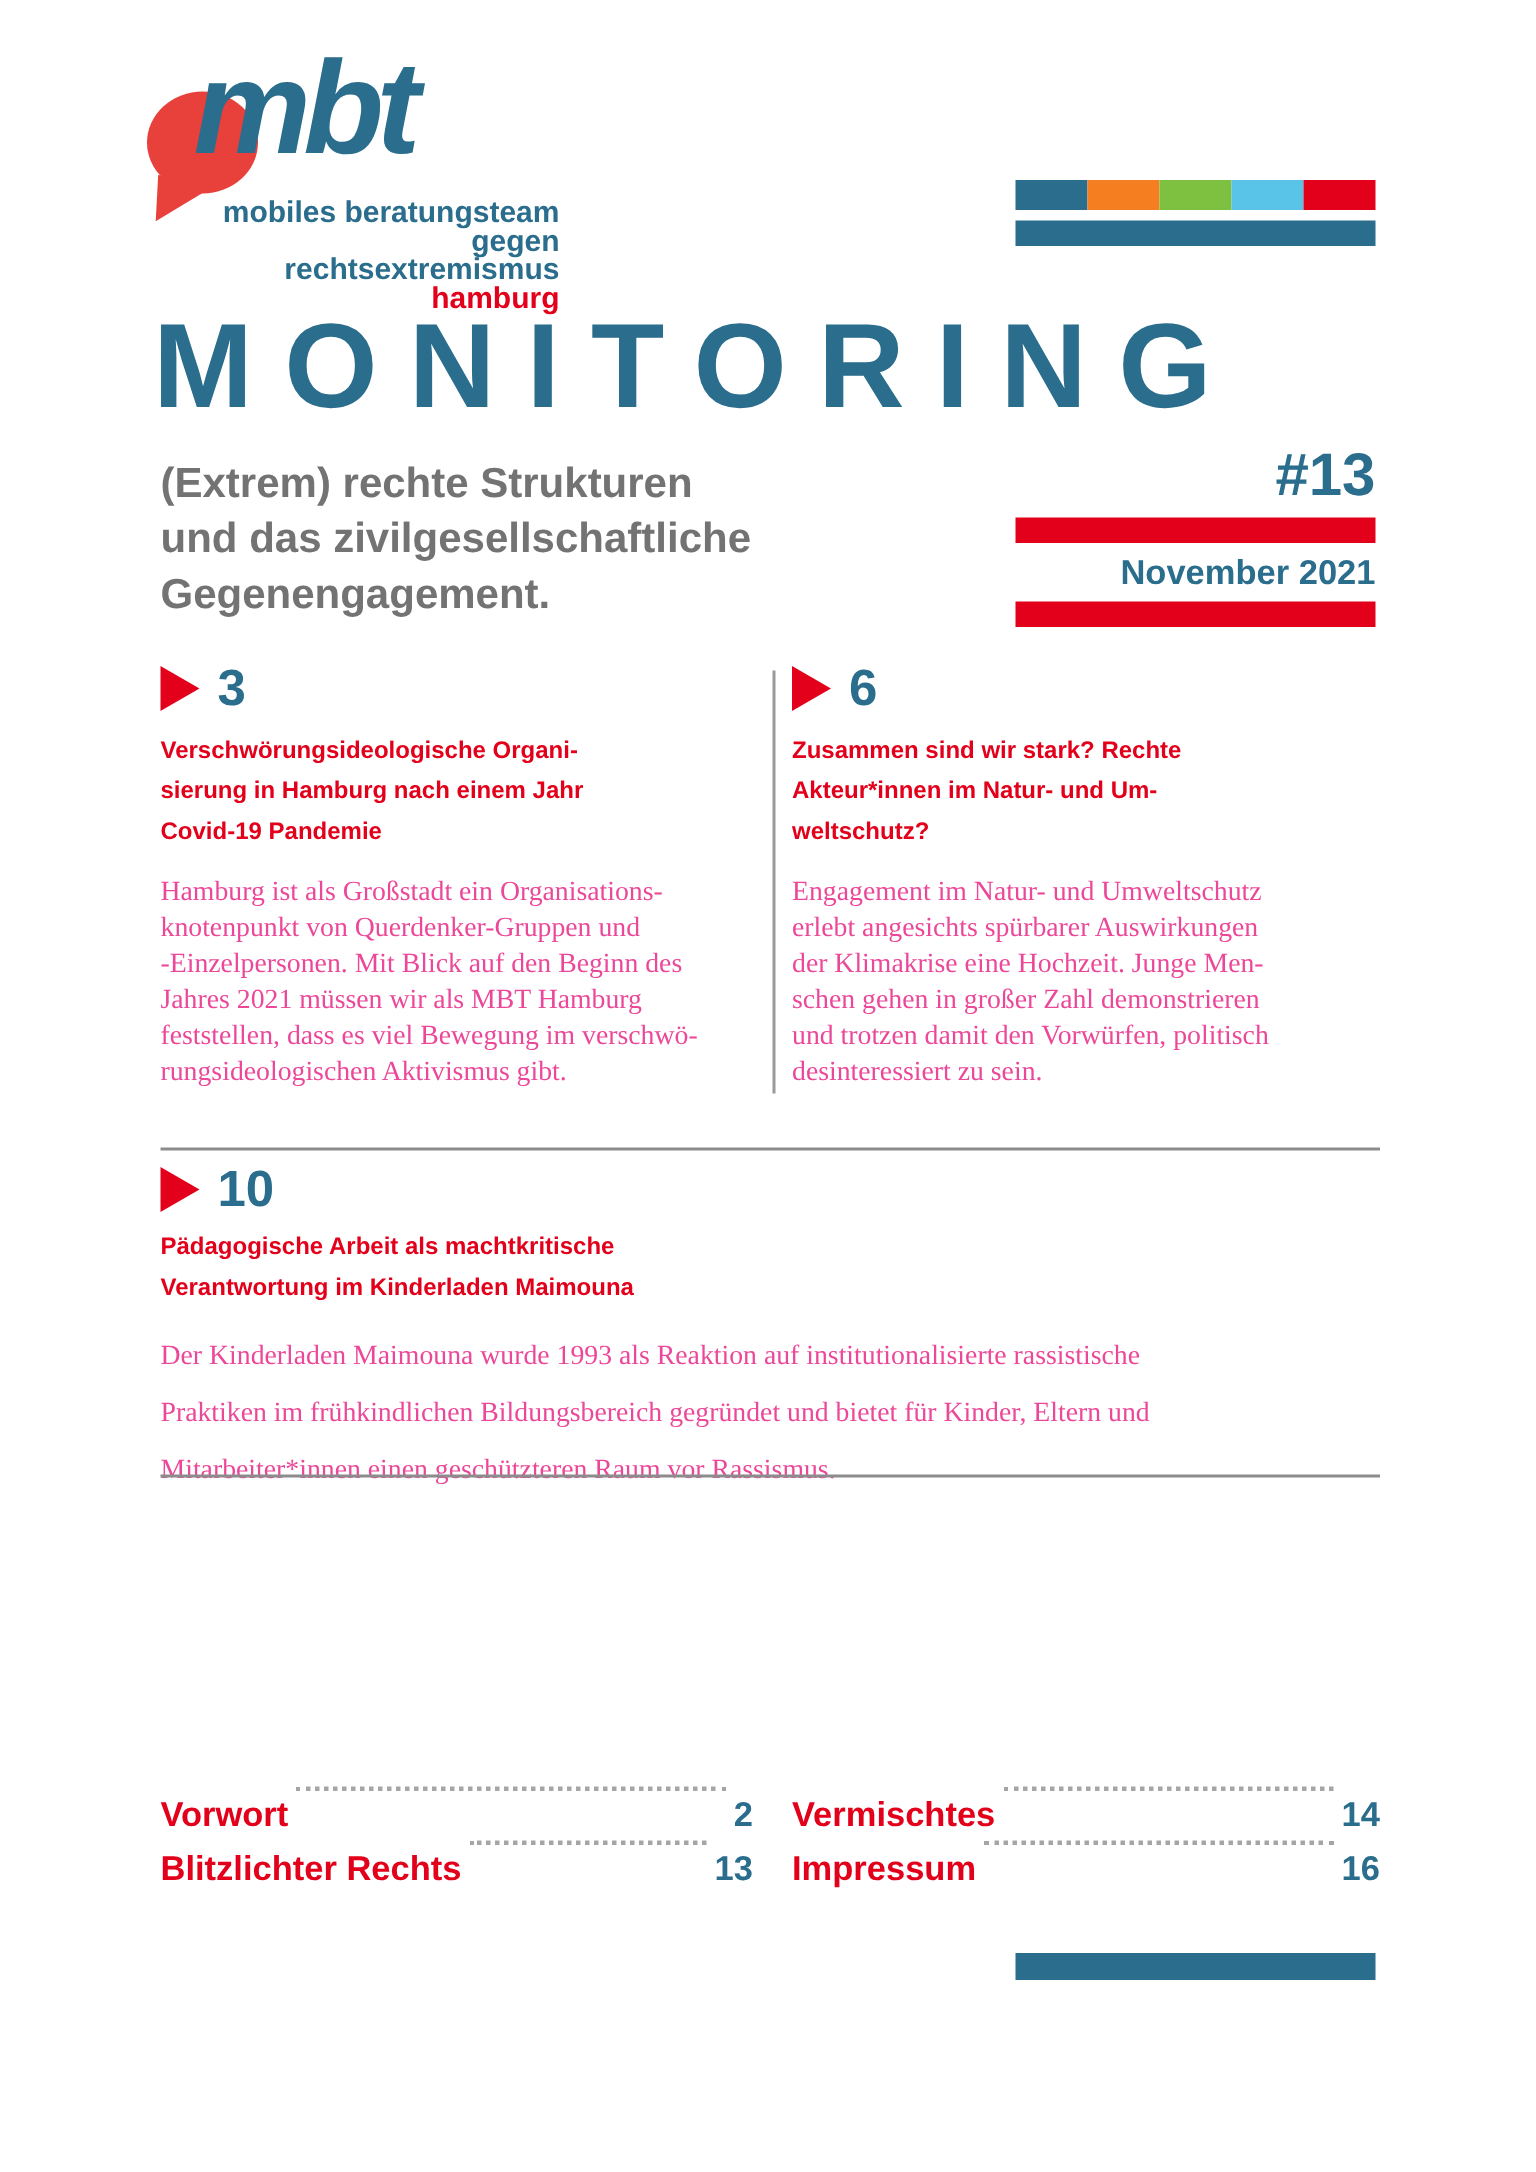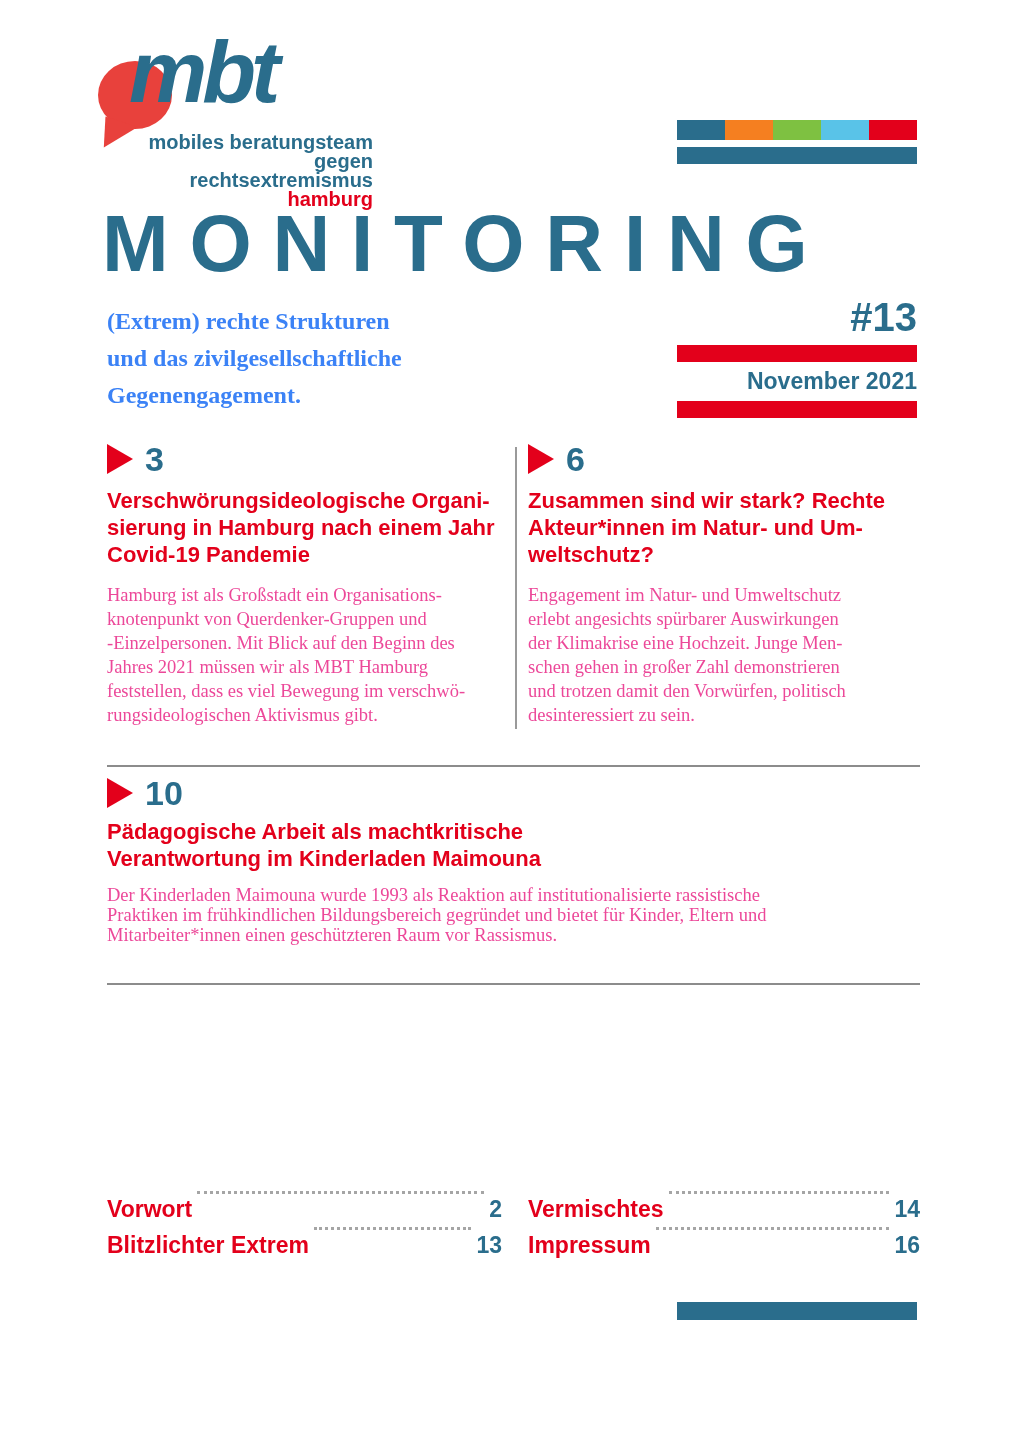--- a/index.html
+++ b/index.html
@@ -48,22 +48,22 @@
 
   
   .masthead-title {
     position:absolute; left:102px; top:196px; width:830px;
     font-family:Liberation Sans, sans-serif;
     font-size:80px; font-weight:bold; letter-spacing:0.26em;
     color:#2a6d8c; line-height:96px; white-space:nowrap;
   }
   .masthead-subtitle {
     position:absolute; left:107px; top:303px; width:480px;
-    font-size:24px; font-weight:bold; line-height:37px;
-    color:#3b82f6; white-space:pre-line;font-family:Liberation Serif, serif;
+    font-size:28px; font-weight:bold; line-height:37px;
+    color:#737373; white-space:pre-line;
   }
 
   
   .issue { position:absolute; left:677px; top:294px; width:240px; text-align:right; }
   .issue-number { font-size:40px; font-weight:bold; color:#2a6d8c; line-height:46px;text-align:right; }
   .red-bar { height:17px; background:#e3001b; margin-top:5px; }
   .issue-date { font-size:23px; font-weight:bold; color:#2a6d8c; line-height:30px; margin-top:4px; }
 
   
   .articles-row { position:absolute; left:107px; top:440px; width:813px; display:flex; }
@@ -76,35 +76,35 @@
   .marker-row { display:flex; align-items:center; height:38px; }
   .tri {
     width:0; height:0;
     border-left:26px solid #e3001b;
     border-top:15px solid transparent;
     border-bottom:15px solid transparent;
     display:inline-block;
   }
   .marker-num { font-size:34px; font-weight:bold; color:#2a6d8c; margin-left:12px; line-height:38px; }
   .article-title {
-    margin-top:9px; font-size:22px; font-weight:bold; line-height:27px;
+    margin-top:9px; font-size:16px; font-weight:bold; line-height:27px;
     color:#e3001b; white-space:pre-line;
   }
   .article-teaser {
     margin-top:15px;
     font-family:"Liberation Serif", serif; 
     font-size:18.5px; line-height:24px; color:#ec4899; white-space:pre-line;
   }
 
   .rule { position:absolute; left:107px; width:813px; height:2px; background:#8c8c8c; }
   .rule-1 { top:765px; } .rule-2 { top:983px; }
 
   .article-wide { position:absolute; left:107px; top:774px; width:815px; }
   .article-wide .article-title { margin-top:6px; }
-  .article-wide .article-teaser { margin-top:13px; line-height:20px; }
+  .article-wide .article-teaser { margin-top:13px; line-height:38px; }
 
   
   .toc { position:absolute; left:107px; top:1196px; width:813px; display:flex; }
   .toc-col { width:395px; }
   .toc-col + .toc-col { margin-left:26px; width:392px; }
   .toc-row { display:flex; align-items:flex-start; height:36px; cursor:pointer; }
   .toc-label { font-size:23px; font-weight:bold; color:#e3001b; white-space:nowrap; }
   .toc-leader { flex:1; border-bottom:3px dotted #a5a5a5; margin:0 5px; transform:translateY(-5px); }
   .toc-page { font-size:23px; font-weight:bold; color:#2a6d8c; }
 
@@ -198,21 +198,21 @@
   <div class="rule rule-2"></div>
 
   <div class="toc">
     <div class="toc-col">
       <div class="toc-row">
         <span class="toc-label">Vorwort</span>
         <span class="toc-leader"></span>
         <span class="toc-page">2</span>
       </div>
       <div class="toc-row">
-        <span class="toc-label">Blitzlichter Extrem</span>
+        <span class="toc-label">Blitzlichter Rechts</span>
         <span class="toc-leader"></span>
         <span class="toc-page">13</span>
       </div>
     </div>
     <div class="toc-col">
       <div class="toc-row">
         <span class="toc-label">Vermischtes</span>
         <span class="toc-leader"></span>
         <span class="toc-page">14</span>
       </div>

